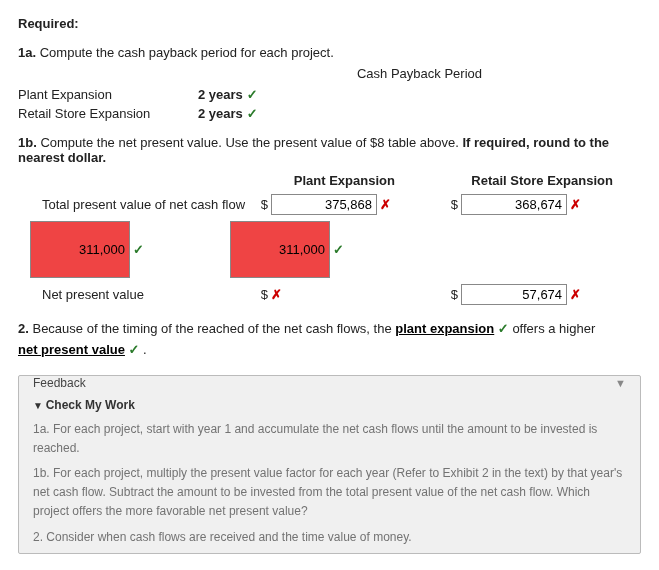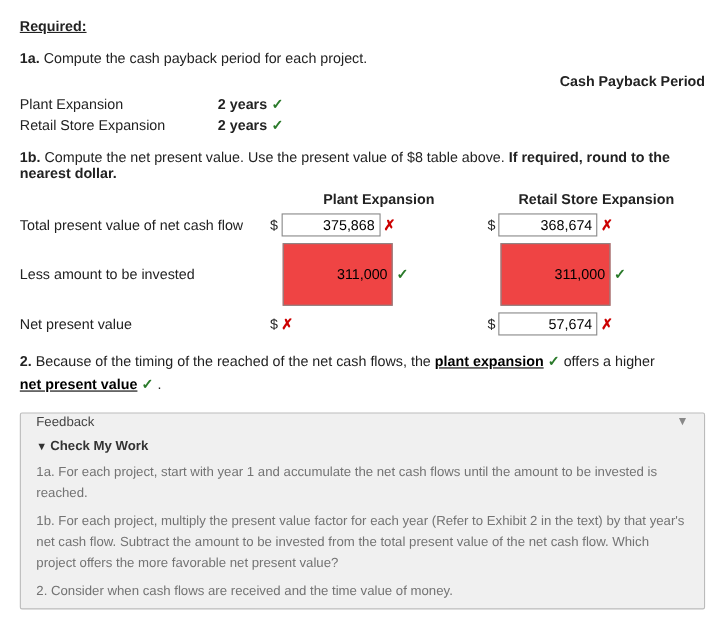--- a/index.html
+++ b/index.html
@@ -6,51 +6,51 @@
     body {
       font-family: Arial, sans-serif;
       font-size: 13px;
       color: #222;
       background: #fff;
       width: 659px;
       padding: 16px 18px;
     }
     .bold { font-weight: bold; }
     .section { margin-bottom: 14px; }
-    .required-label { font-weight: bold; margin-bottom: 8px; text-decoration: underline; }
+    .required-label { font-weight: bold; margin-bottom: 8px; }
     .part-label { font-weight: bold; }
 
     
     .cpb-section { }
-    .cpb-title { text-align: right; font-weight: bold; margin-bottom: 6px; padding-left: 180px; }
+    .cpb-title { text-align: center; font-weight: normal; margin-bottom: 6px; padding-left: 180px; }
     .cpb-row { display: flex; align-items: center; margin-bottom: 4px; }
     .cpb-label { width: 180px; }
     .cpb-value { display: flex; align-items: center; gap: 4px; }
     .check-green { color: #2a7a2a; font-weight: bold; }
     .cross-red { color: #cc0000; font-weight: bold; }
 
     
     .npv-section { margin-bottom: 14px; }
     .npv-header-row { display: flex; align-items: center; margin-bottom: 6px; }
     .npv-row-label-col { width: 230px; }
     .npv-col-header { font-weight: bold; text-align: center; }
     .npv-plant-header { width: 200px; }
     .npv-retail-header { width: 200px; }
 
     .npv-data-row { display: flex; align-items: center; margin-bottom: 6px; }
-    .npv-row-label { width: 230px; }
+    .npv-row-label { width: 230px; margin-left: 24px; }
     .npv-plant-cell { width: 200px; display: flex; align-items: center; gap: 3px; }
     .npv-retail-cell { width: 200px; display: flex; align-items: center; gap: 3px; }
     .dollar-sign { font-size: 13px; }
     .input-box {
       border: 1px solid #888;
       padding: 2px 4px;
       font-size: 13px;
       text-align: right;
-      width: 90px;
+      width: 106px;
       background: #fff;
     }
     .input-box-wide {
       border: 1px solid #888;
       padding: 20px 4px;
       font-size: 13px;
       text-align: right;
       width: 100px;
       background: #ef4444;
     }
@@ -131,21 +131,20 @@
       <span class="cross-red">✗</span>
     </div>
     <div class="npv-retail-cell">
       <span class="dollar-sign">$</span>
       <input class="input-box" type="text" value="368,674" readonly="" style="">
       <span class="cross-red">✗</span>
     </div>
   </div>
 
   <div class="npv-data-row">
-    <div class="npv-row-label">Less amount to be invested</div>
     <div class="npv-plant-cell" style="padding-left:12px;">
       <input class="input-box-wide" type="text" value="311,000" readonly="" style="">
       <span class="check-green">✓</span>
     </div>
     <div class="npv-retail-cell" style="padding-left:12px;">
       <input class="input-box-wide" type="text" value="311,000" readonly="" style="">
       <span class="check-green">✓</span>
     </div>
   </div>
 

